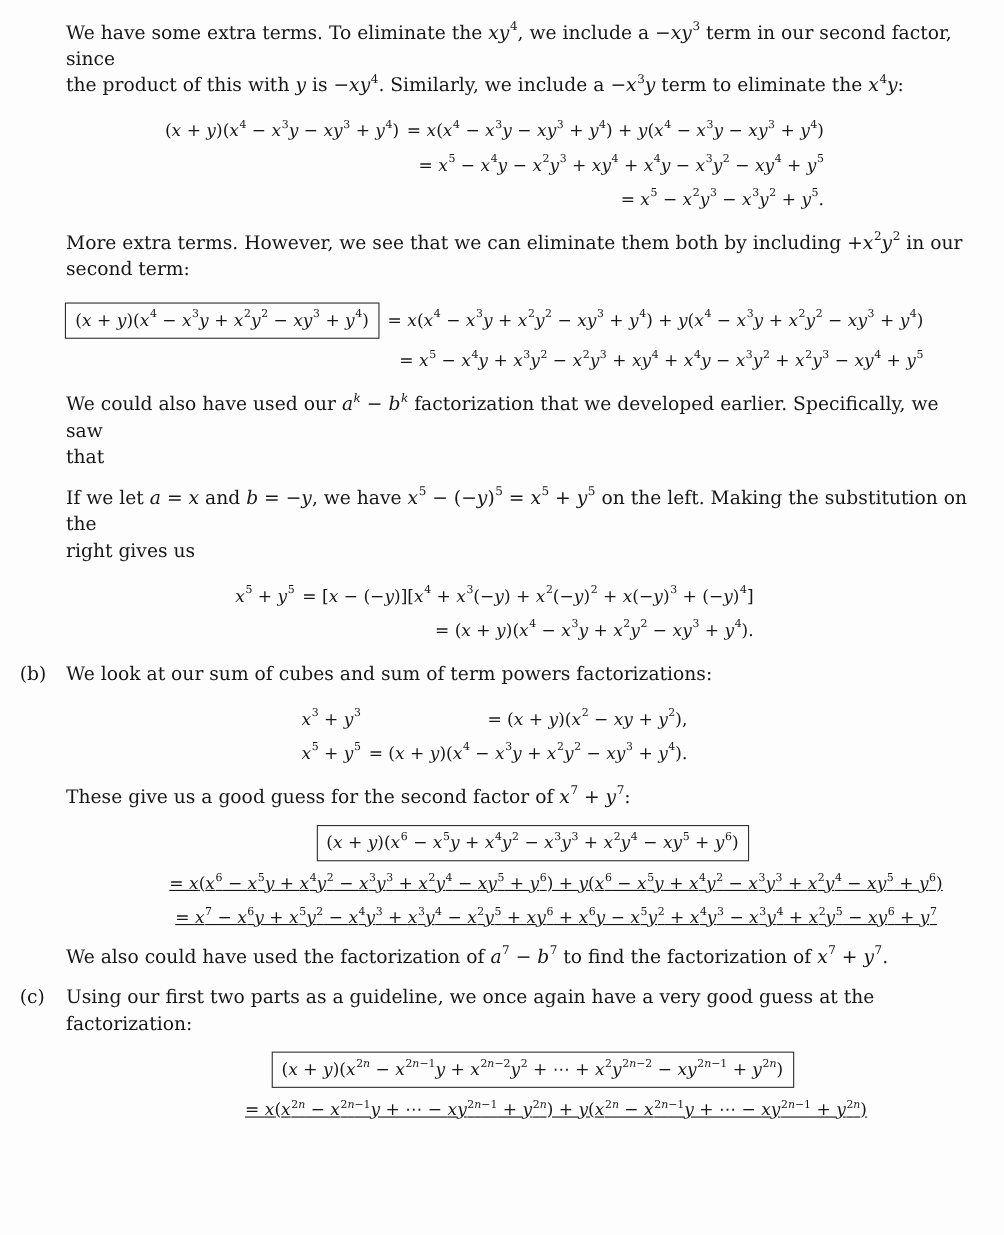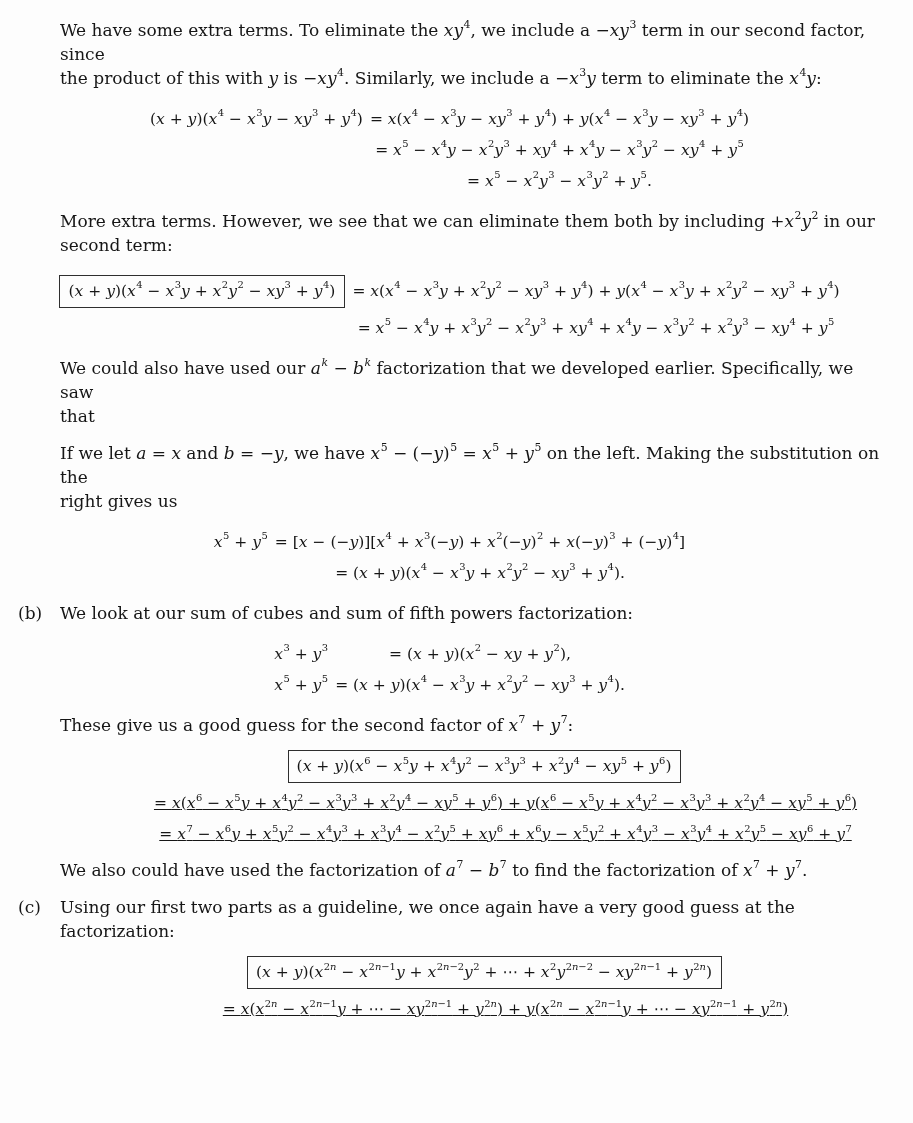--- a/index.html
+++ b/index.html
@@ -38,21 +38,21 @@
     white-space: nowrap;
   }
   .eq-row { display: table-row; }
   .eq-lhs, .eq-rhs {
     display: table-cell;
     vertical-align: baseline;
     padding: 4.5px 0;
     line-height: 22px;
   }
   .eq-lhs { text-align: right; padding-right: 7px; }
-  .eq-rhs { text-align: center; }
+  .eq-rhs { text-align: right; }
 
   .boxed {
     display: inline-block;
     border: 1.4px solid #2f2f2f;
     padding: 4px 9px 5px 8px;
   }
 
   .eq-left {
     margin: 12px 0 12px 70px;
     font-size: 15.5px;
@@ -98,21 +98,21 @@
     <div class="eq-table m">
       <div class="eq-row">
         <div class="eq-lhs"><i>x</i><sup>5</sup> + <i>y</i><sup>5</sup></div>
         <div class="eq-rhs">= [<i>x</i> − (−<i>y</i>)][<i>x</i><sup>4</sup> + <i>x</i><sup>3</sup>(−<i>y</i>) + <i>x</i><sup>2</sup>(−<i>y</i>)<sup>2</sup> + <i>x</i>(−<i>y</i>)<sup>3</sup> + (−<i>y</i>)<sup>4</sup>]</div>
       </div>
       <div class="eq-row">
         <div class="eq-lhs"></div>
         <div class="eq-rhs">= (<i>x</i> + <i>y</i>)(<i>x</i><sup>4</sup> − <i>x</i><sup>3</sup><i>y</i> + <i>x</i><sup>2</sup><i>y</i><sup>2</sup> − <i>x</i><i>y</i><sup>3</sup> + <i>y</i><sup>4</sup>).</div>
       </div>
     </div>
-    <div class="para"><span class="plabel">(b)</span><span>We look at our sum of cubes and sum of fifth powers factorization:</span></div>
+    <div class="para"><span class="plabel">(b)</span><span>We look at our sum of cubes and sum of term powers factorizations:</span></div>
     <div class="eq-table m">
       <div class="eq-row">
         <div class="eq-lhs"><i>x</i><sup>3</sup> + <i>y</i><sup>3</sup></div>
         <div class="eq-rhs">= (<i>x</i> + <i>y</i>)(<i>x</i><sup>2</sup> − <i>x</i><i>y</i> + <i>y</i><sup>2</sup>),</div>
       </div>
       <div class="eq-row">
         <div class="eq-lhs"><i>x</i><sup>5</sup> + <i>y</i><sup>5</sup></div>
         <div class="eq-rhs">= (<i>x</i> + <i>y</i>)(<i>x</i><sup>4</sup> − <i>x</i><sup>3</sup><i>y</i> + <i>x</i><sup>2</sup><i>y</i><sup>2</sup> − <i>x</i><i>y</i><sup>3</sup> + <i>y</i><sup>4</sup>).</div>
       </div>
     </div>

